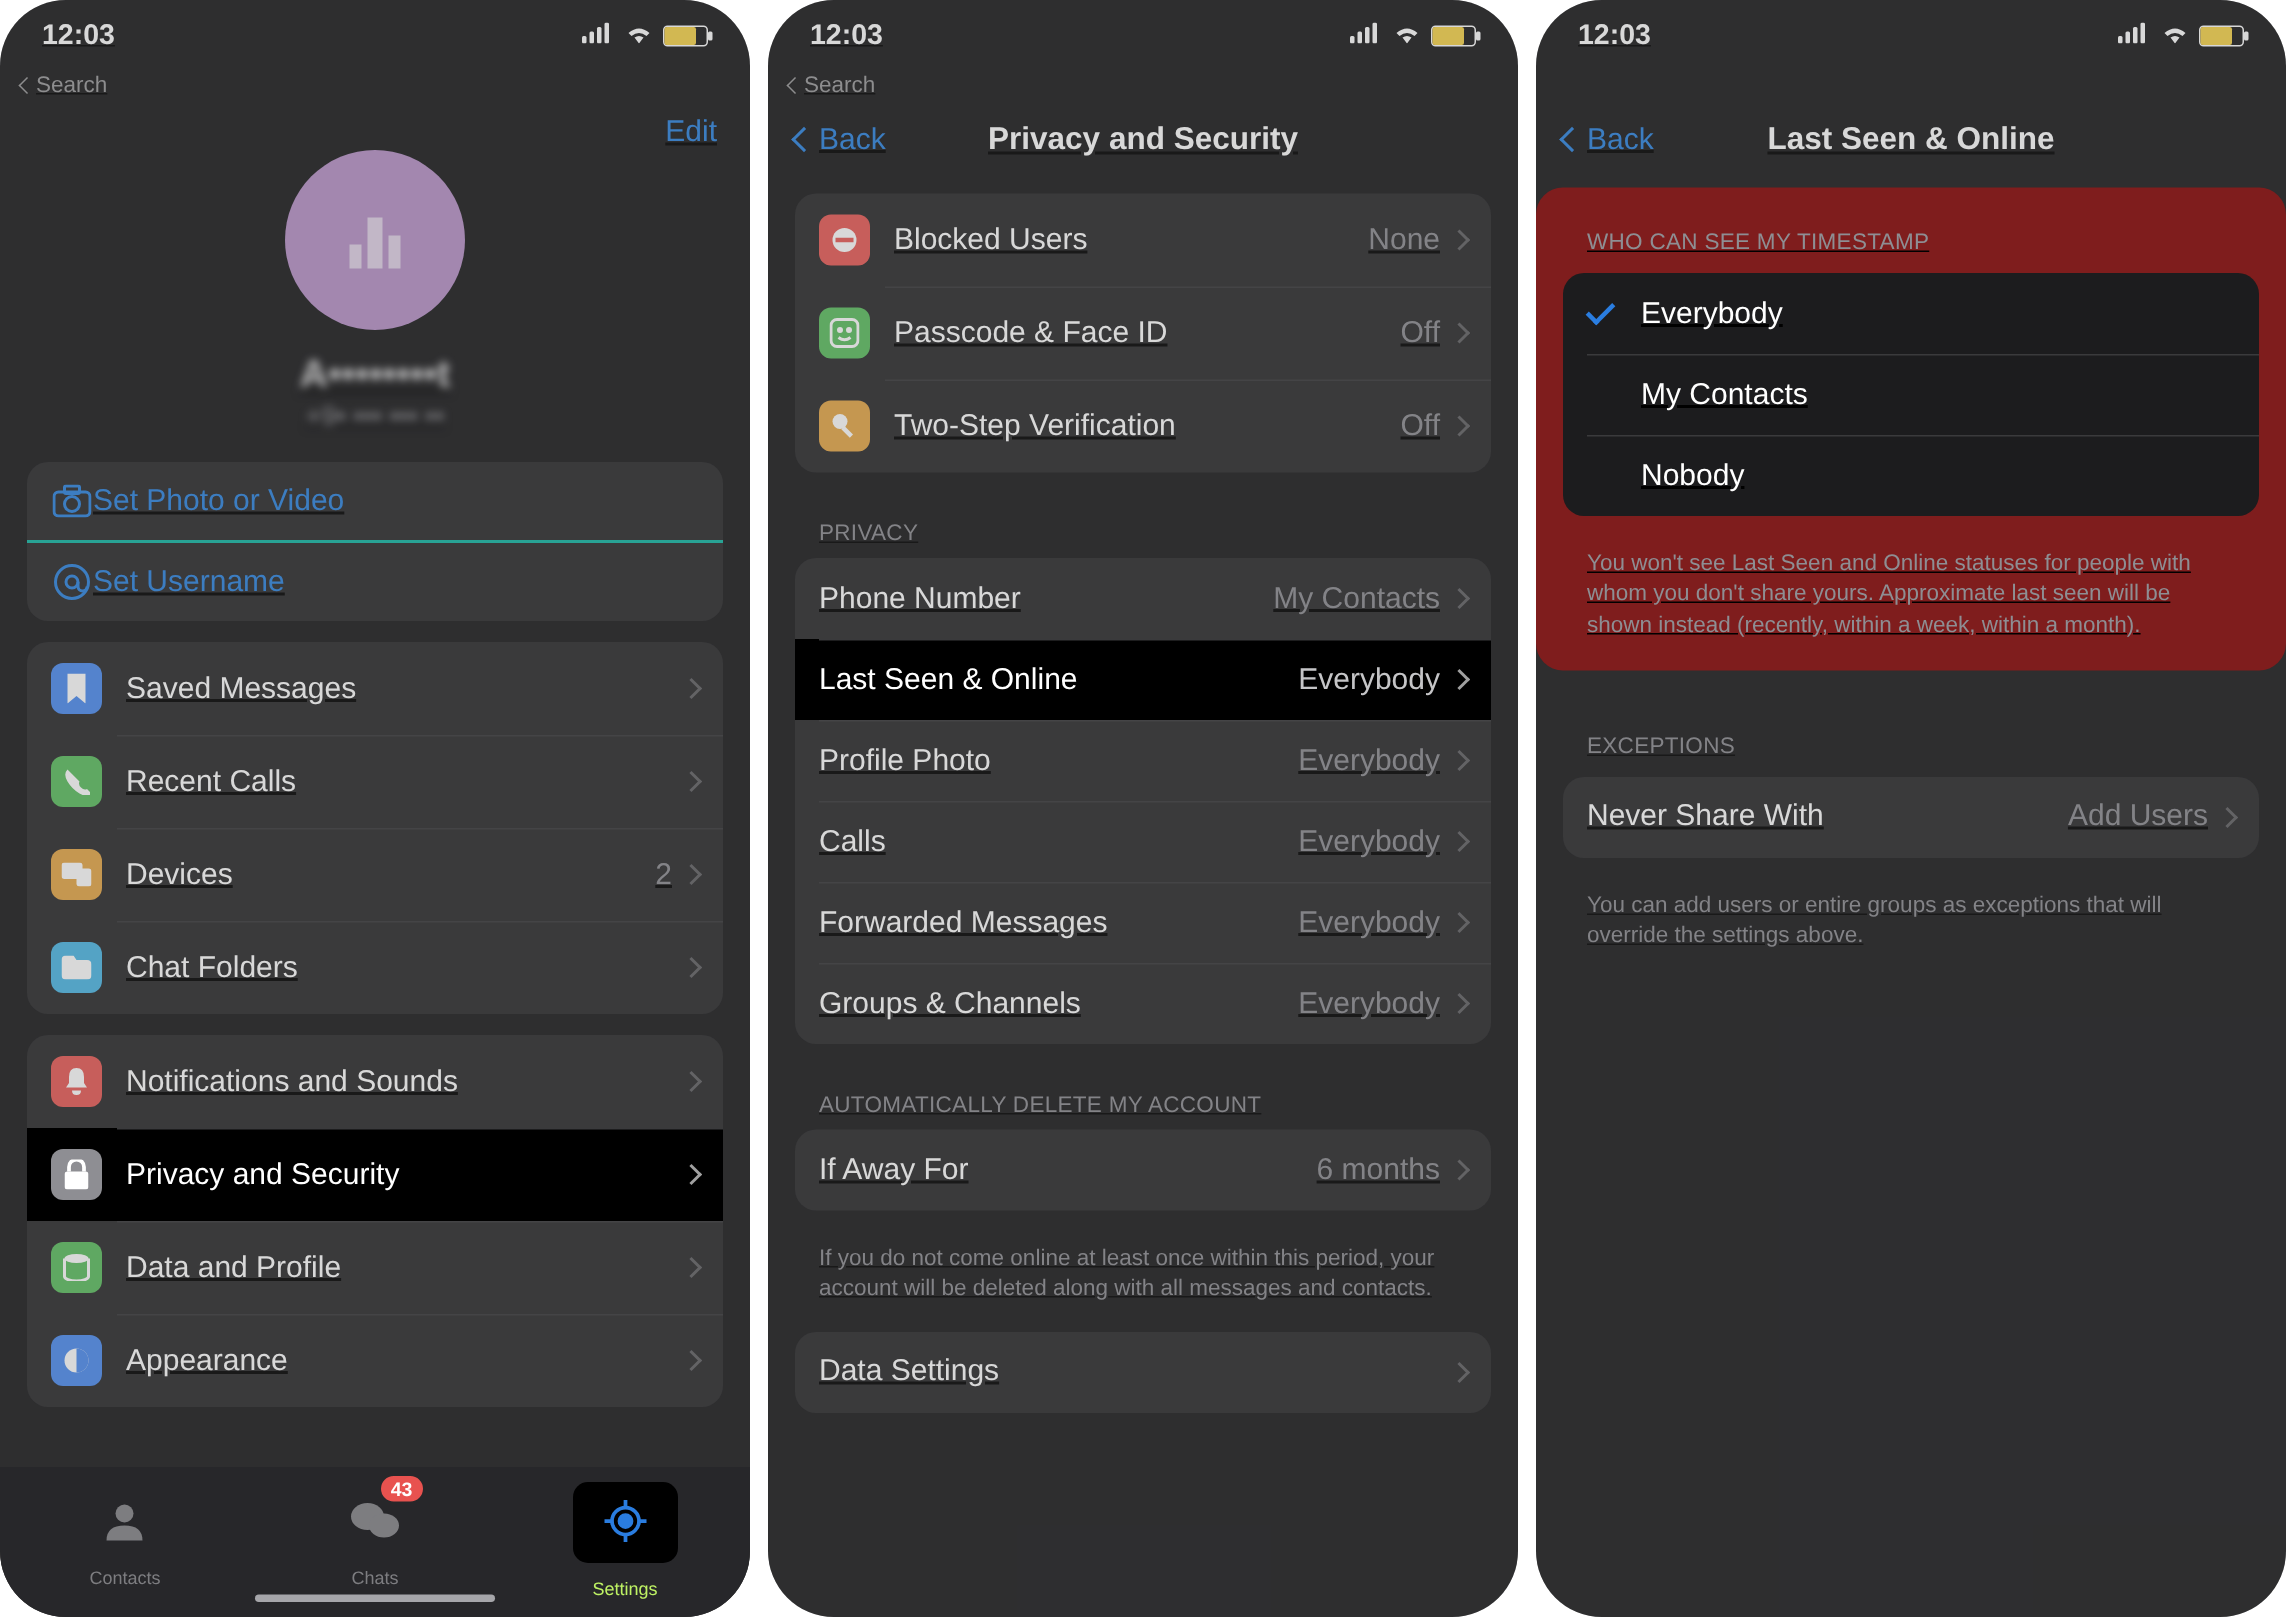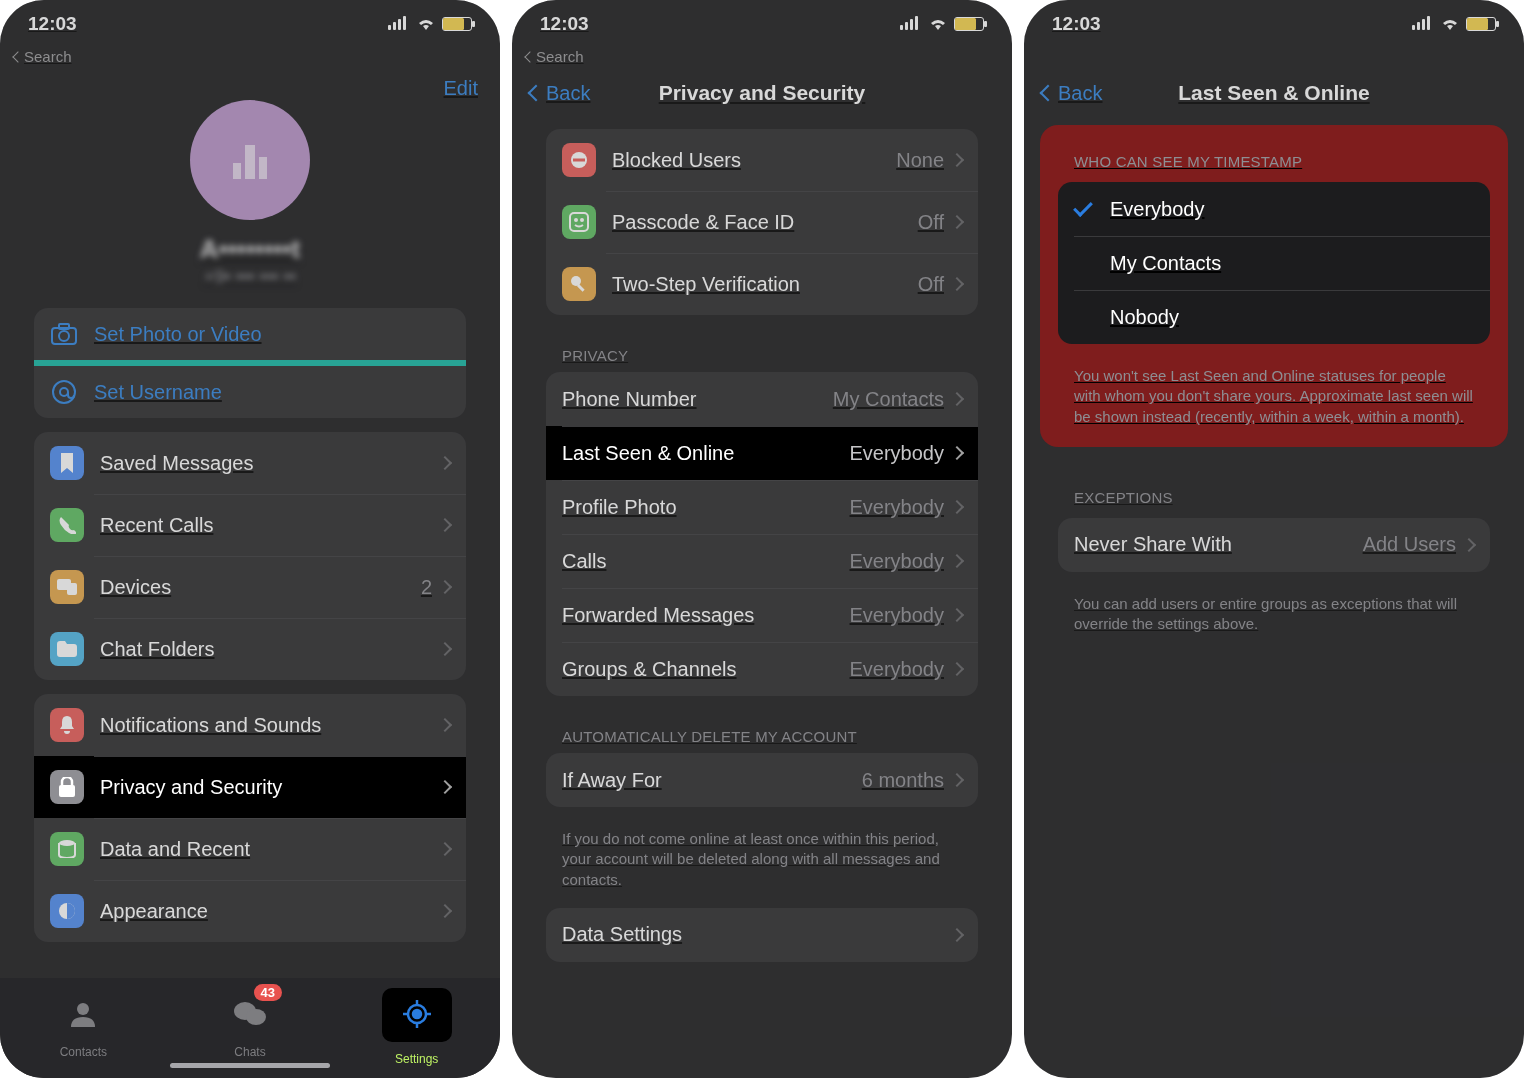--- a/index.html
+++ b/index.html
@@ -57,21 +57,21 @@
     color:#9b9b9d; font-size:15px; padding: 0 14px 6px 14px;
     display:flex; align-items:center; gap:2px;
   }
   .nav-bar {
     display:flex; align-items:center; justify-content:space-between;
     padding: 10px 18px;
   }
   .nav-title { color:#fff; font-size:21px; font-weight:600; flex:1; text-align:center;}
   .nav-back { color:#2f86e0; font-size:20px; display:flex; align-items:center; gap:4px; min-width:80px;}
   .nav-right { min-width:80px; text-align:right; color:#2f86e0; font-size:20px;}
-  .content { flex:1; overflow:hidden; padding: 0 34px; }
+  .content { flex:1; overflow:hidden; padding: 0 18px; }
 
   .group {
     background:#2c2c2e;
     border-radius:14px;
     margin: 14px 0;
     overflow:hidden;
   }
   .row {
     display:flex; align-items:center;
     padding: 14px 16px;
@@ -128,21 +128,21 @@
   
   .avatar {
     width:120px; height:120px; border-radius:60px;
     background:#b893c9;
     margin: 0 auto;
     display:flex; align-items:center; justify-content:center;
   }
   .profile-name { color:#d8d8d9; font-size:26px; font-weight:600; text-align:center; margin-top:14px; filter: blur(3px);}
   .profile-phone { color:#8e8e93; font-size:18px; text-align:center; margin-top:2px; filter: blur(3px);}
   .edit-link { color:#2f86e0; font-size:20px; text-align:right; padding: 6px 22px 0 0;}
-  .action-row { display:flex; align-items:center; padding:12px 16px; gap:16px;}
+  .action-row { display:flex; align-items:center; padding:12px 16px; }
   .action-row .ic { width:28px; height:28px; display:flex; align-items:center; justify-content:center;}
   .action-row .txt { color:#2f86e0; font-size:20px;}
   .tab-bar {
     position:absolute; bottom:0; left:0; right:0;
     height:100px;
     background:rgba(40,40,42,0.96);
     display:flex; align-items:flex-start; justify-content:space-around;
     padding-top:10px;
     z-index:200;
   }
@@ -227,21 +227,21 @@
       <div class="action-row">
         <span class="ic">
           <svg width="26" height="22" fill="none" stroke="#2f86e0" stroke-width="2">
               <rect x="1" y="5" width="24" height="16" rx="3"></rect>
               <circle cx="13" cy="13" r="5"></circle>
               <rect x="8" y="1" width="10" height="5" rx="1"></rect>
             </svg>
         </span>
         <span class="txt">Set Photo or Video</span>
       </div>
-      <div class="action-row" style="border-top:6px solid #14b8a6;">
+      <div class="action-row" style="border-top:2px solid #14b8a6;">
         <span class="ic">
           <svg width="26" height="26" fill="none" stroke="#2f86e0" stroke-width="2">
               <circle cx="13" cy="13" r="11"></circle>
               <circle cx="13" cy="13" r="4"></circle>
               <path d="M17 13 v3 a3 3 0 0 0 6 0"></path>
             </svg>
         </span>
         <span class="txt">Set Username</span>
       </div>
     </div>
@@ -307,21 +307,21 @@
         <span class="label">Privacy and Security</span>
         <span class="chevron"></span>
       </div>
       <div class="row">
         <div class="icon" style="background:#5ebf62">
             <svg width="18" height="18" fill="#fff">
               <ellipse cx="9" cy="3" rx="8" ry="3"></ellipse>
               <path d="M1 3 v12 a8 3 0 0 0 16 0 v-12" fill="none" stroke="#fff" stroke-width="2"></path>
             </svg>
           </div>
-        <span class="label">Data and Recent</span>
+        <span class="label">Data and Profile</span>
         <span class="chevron"></span>
       </div>
       <div class="row">
         <div class="icon" style="background:#4f8ef0">
             <svg width="18" height="18">
               <circle cx="9" cy="9" r="8" fill="#fff"></circle>
               <path d="M9 1 a8 8 0 0 1 0 16 Z" fill="#4f8ef0"></path>
             </svg>
           </div>
         <span class="label">Appearance</span>

